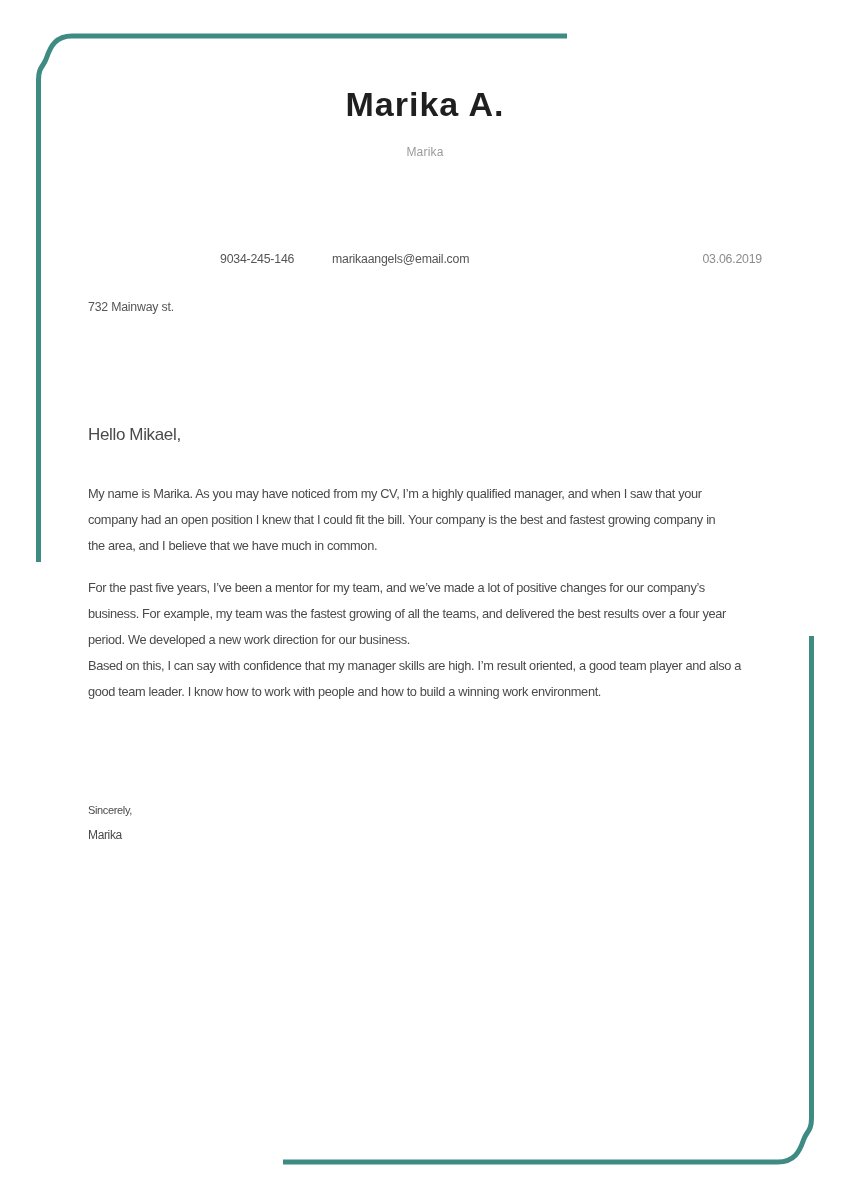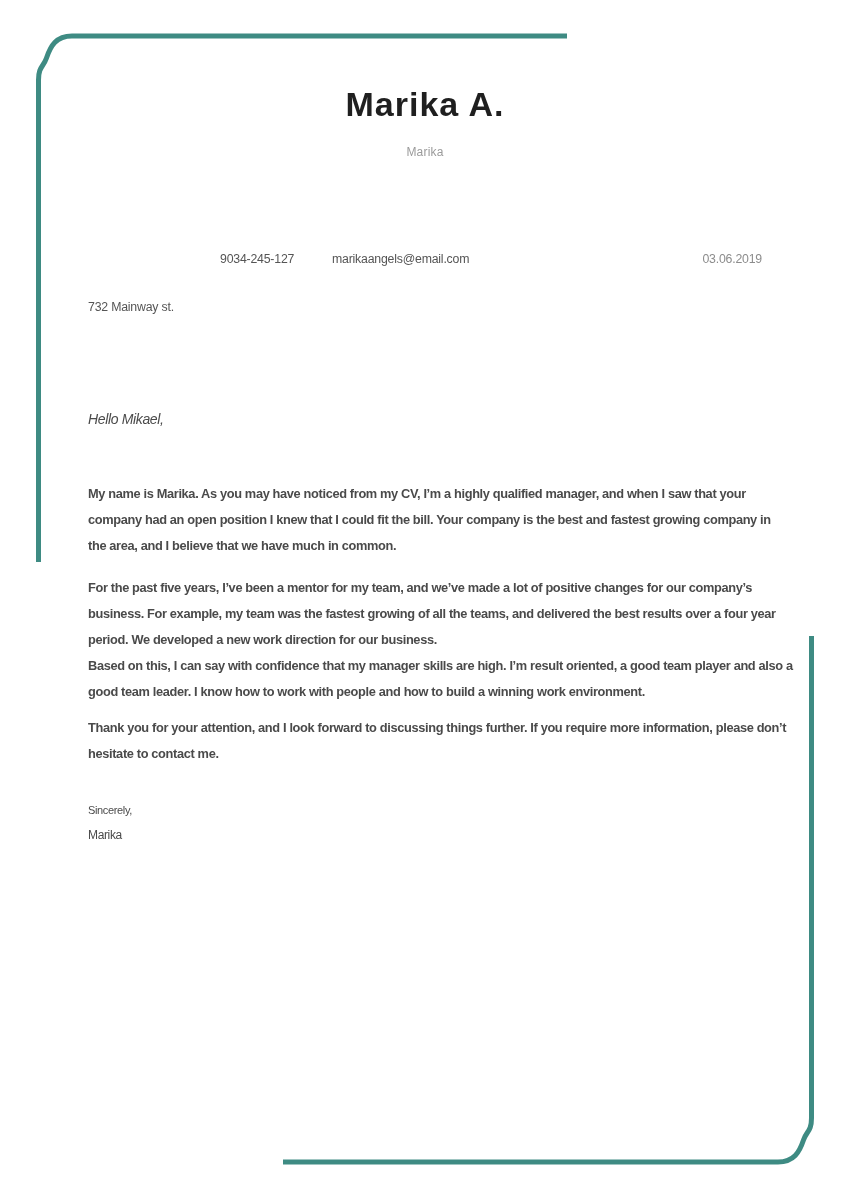--- a/index.html
+++ b/index.html
@@ -61,37 +61,35 @@
   .recipient {
     position: absolute;
     top: 304px; left: 88px;
     font-size: 12.3px;
     line-height: 22px;
     letter-spacing: -0.2px;
     color: var(--body-color, #4a4a4a);
   }
   .greeting {
     position: absolute;
-    top: 410px; left: 88px;
-    font-size: 14px;
+    top: 426px; left: 88px;
+    font-size: 17px;
     line-height: 18px;
     letter-spacing: -0.35px;
     color: var(--body-color, #4a4a4a);
-    font-style: italic;
   }
   .para {
     position: absolute;
     left: 88px;
     width: 700px;
     font-size: 12.8px;
     line-height: 26px;
     letter-spacing: -0.35px;
     white-space: pre;
     color: var(--body-color, #4a4a4a);
-    font-weight: bold;
   }
   .p1 { top: 481px; }
   .p2 { top: 575px; }
   .p3 { top: 715px; }
   .closing {
     position: absolute;
     top: 798px; left: 88px;
     font-size: 11px;
     line-height: 25px;
     letter-spacing: -0.35px;
@@ -115,35 +113,33 @@
     <path d="M 567 36 L 72 36 C 56 36 50.5 46 46.5 58 C 43.5 67 38.5 66.5 38.5 80 L 38.5 562"></path>
     <path d="M 283 1162 L 778 1162 C 794 1162 799.5 1152 803.5 1140 C 806.5 1131 811.5 1131.5 811.5 1118 L 811.5 636"></path>
   </svg>
 
   <h1 class="title">Marika A.</h1>
 
   <div class="subtitle">Marika</div>
 
   <div class="contact-row">
     <span class="address">732 Mainway st.</span>
-    <span class="phone">9034-245-127</span>
+    <span class="phone">9034-245-146</span>
     <span class="email">marikaangels@email.com</span>
     <span class="date">03.06.2019</span>
   </div>
 
 
   <div class="greeting">Hello Mikael,</div>
 
   <div class="para p1">My name is Marika. As you may have noticed from my CV, I’m a highly qualified manager, and when I saw that your
 company had an open position I knew that I could fit the bill. Your company is the best and fastest growing company in
 the area, and I believe that we have much in common.</div>
   <div class="para p2">For the past five years, I’ve been a mentor for my team, and we’ve made a lot of positive changes for our company’s
 business. For example, my team was the fastest growing of all the teams, and delivered the best results over a four year
 period. We developed a new work direction for our business.
 Based on this, I can say with confidence that my manager skills are high. I’m result oriented, a good team player and also a
 good team leader. I know how to work with people and how to build a winning work environment.</div>
-  <div class="para p3">Thank you for your attention, and I look forward to discussing things further. If you require more information, please don’t
-hesitate to contact me.</div>
 
   <div class="closing">Sincerely,</div>
   <div class="signature">Marika</div>
 
 </div>
 
 </body></html>

